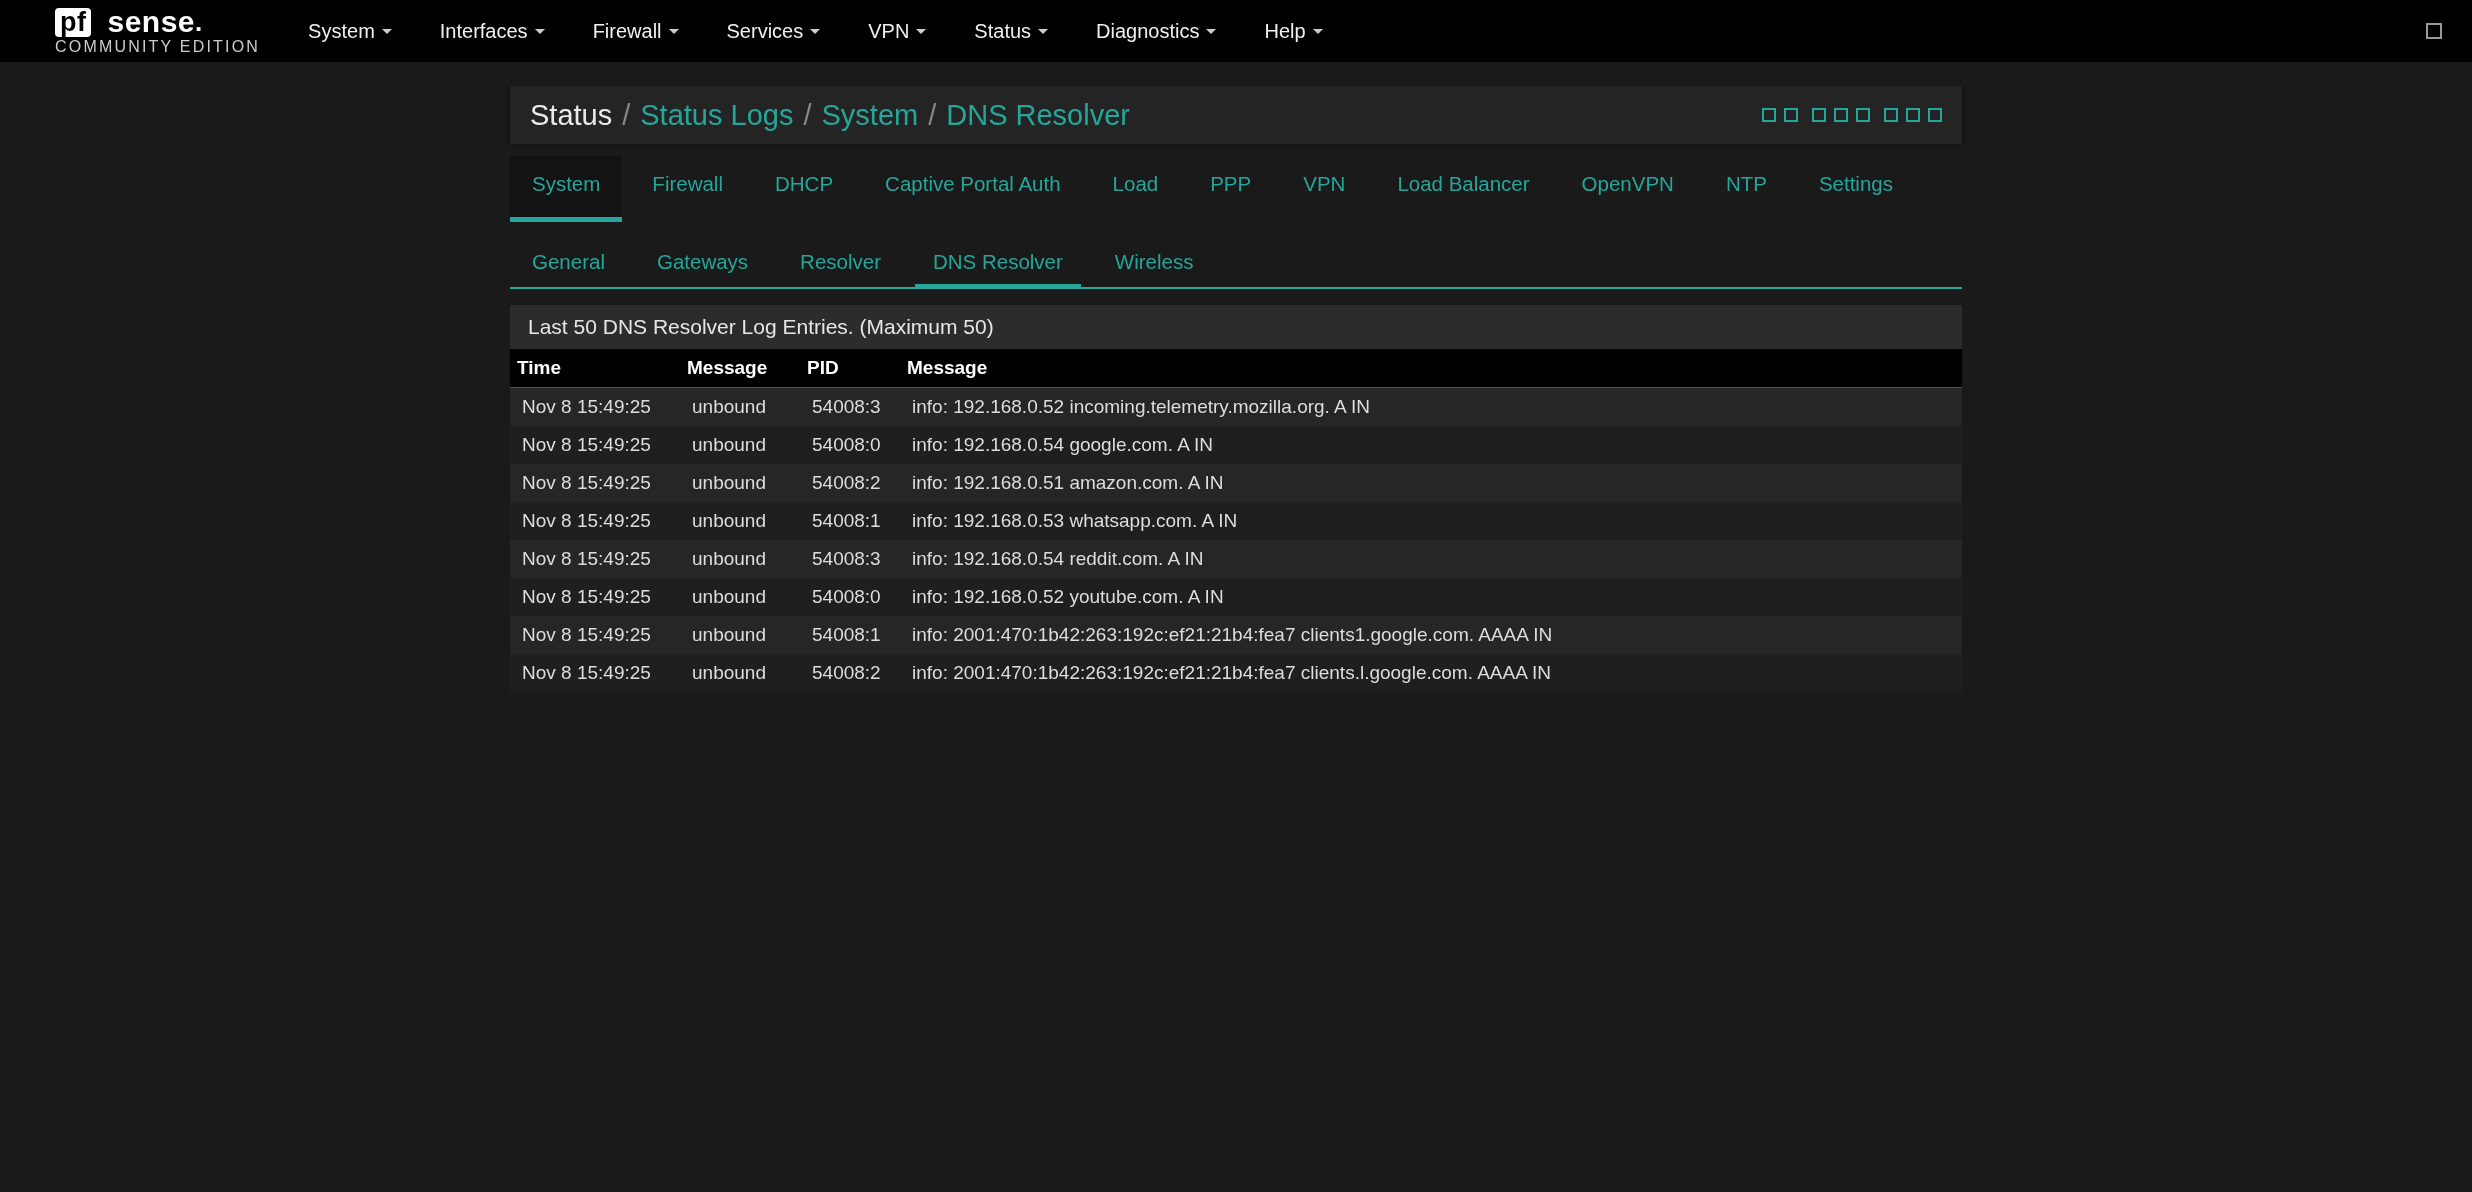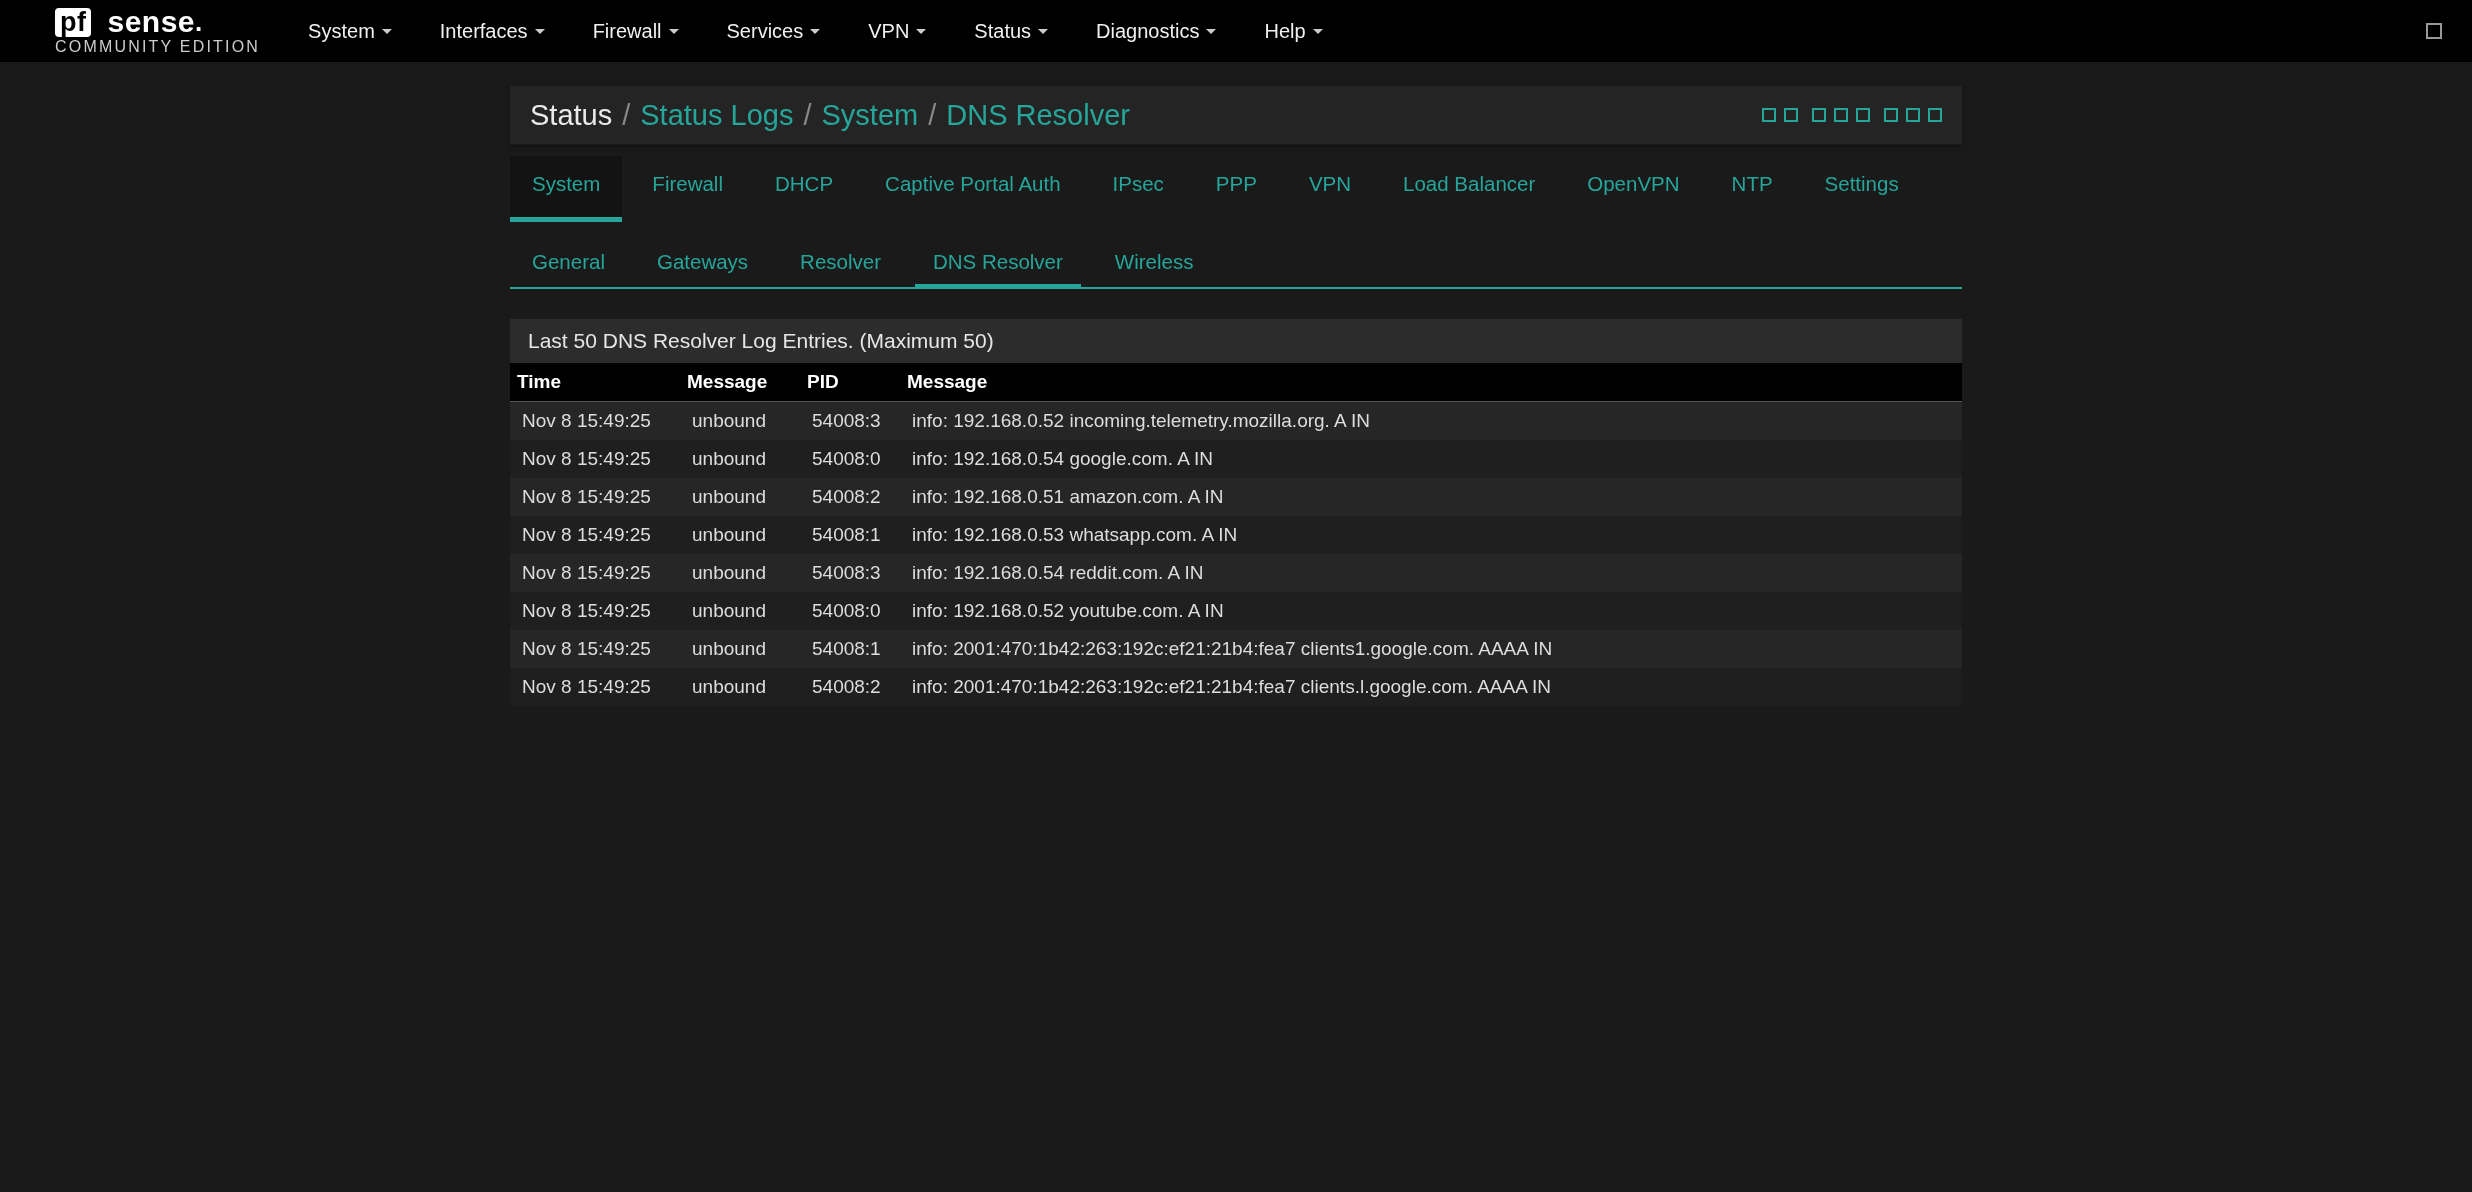--- a/index.html
+++ b/index.html
@@ -158,21 +158,21 @@
   }
   .subtab.active::after {
     content: "";
     position: absolute;
     left: -18px; right: -18px; bottom: -2px;
     height: 5px;
     background: #26a69a;
   }
   
   .panel {
-    margin-top: 30px;
+    margin-top: 16px;
     background: #404040;
   }
   .panel-title {
     padding: 10px 18px;
     font-size: 21px;
     color: #e6e6e6;
     background: #2c2c2c;
   }
   table.log {
     width: 100%;
@@ -277,21 +277,21 @@
         <span class="sq-sm"></span>
       </span>
     </div>
   </div>
 
   <div class="tabs" id="top-tabs">
       <div class="tab active">System</div>
       <div class="tab">Firewall</div>
       <div class="tab">DHCP</div>
       <div class="tab">Captive Portal Auth</div>
-      <div class="tab">IPsec</div>
+      <div class="tab">Load</div>
       <div class="tab">PPP</div>
       <div class="tab">VPN</div>
       <div class="tab">Load Balancer</div>
       <div class="tab">OpenVPN</div>
       <div class="tab">NTP</div>
       <div class="tab">Settings</div>
     </div>
 
   <div class="subtabs-wrap">
     <div class="subtabs" id="sub-tabs">

